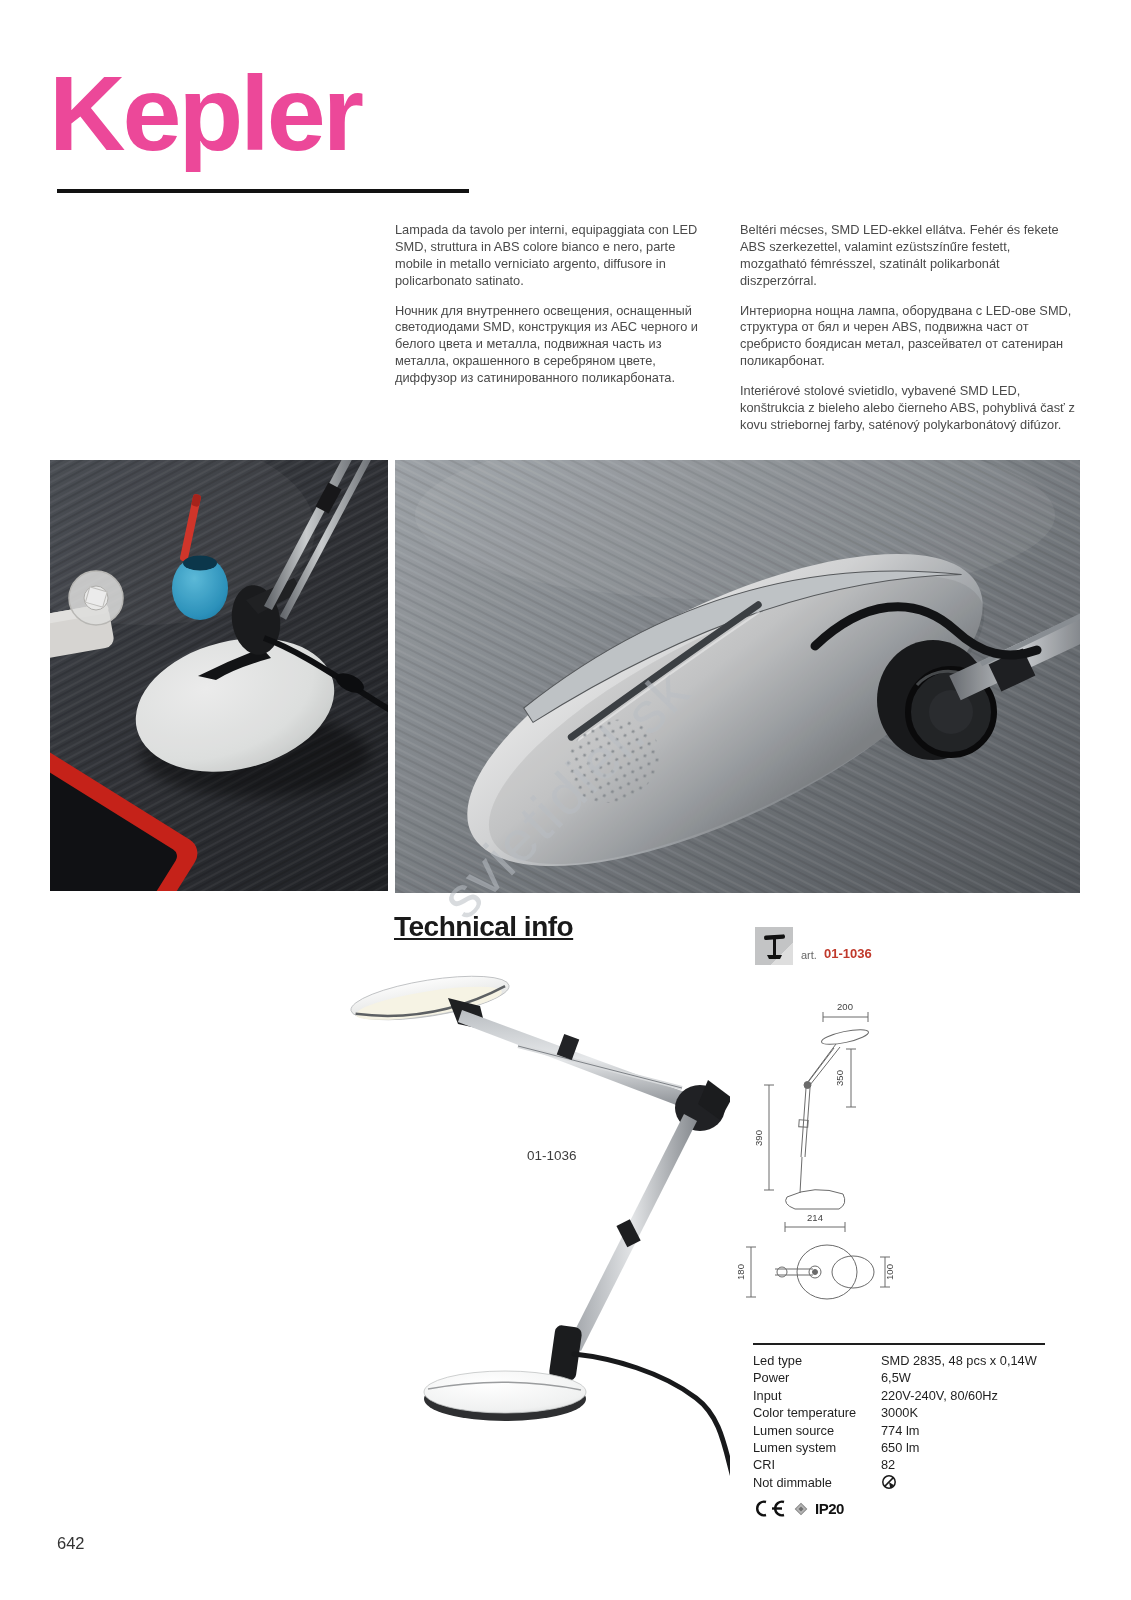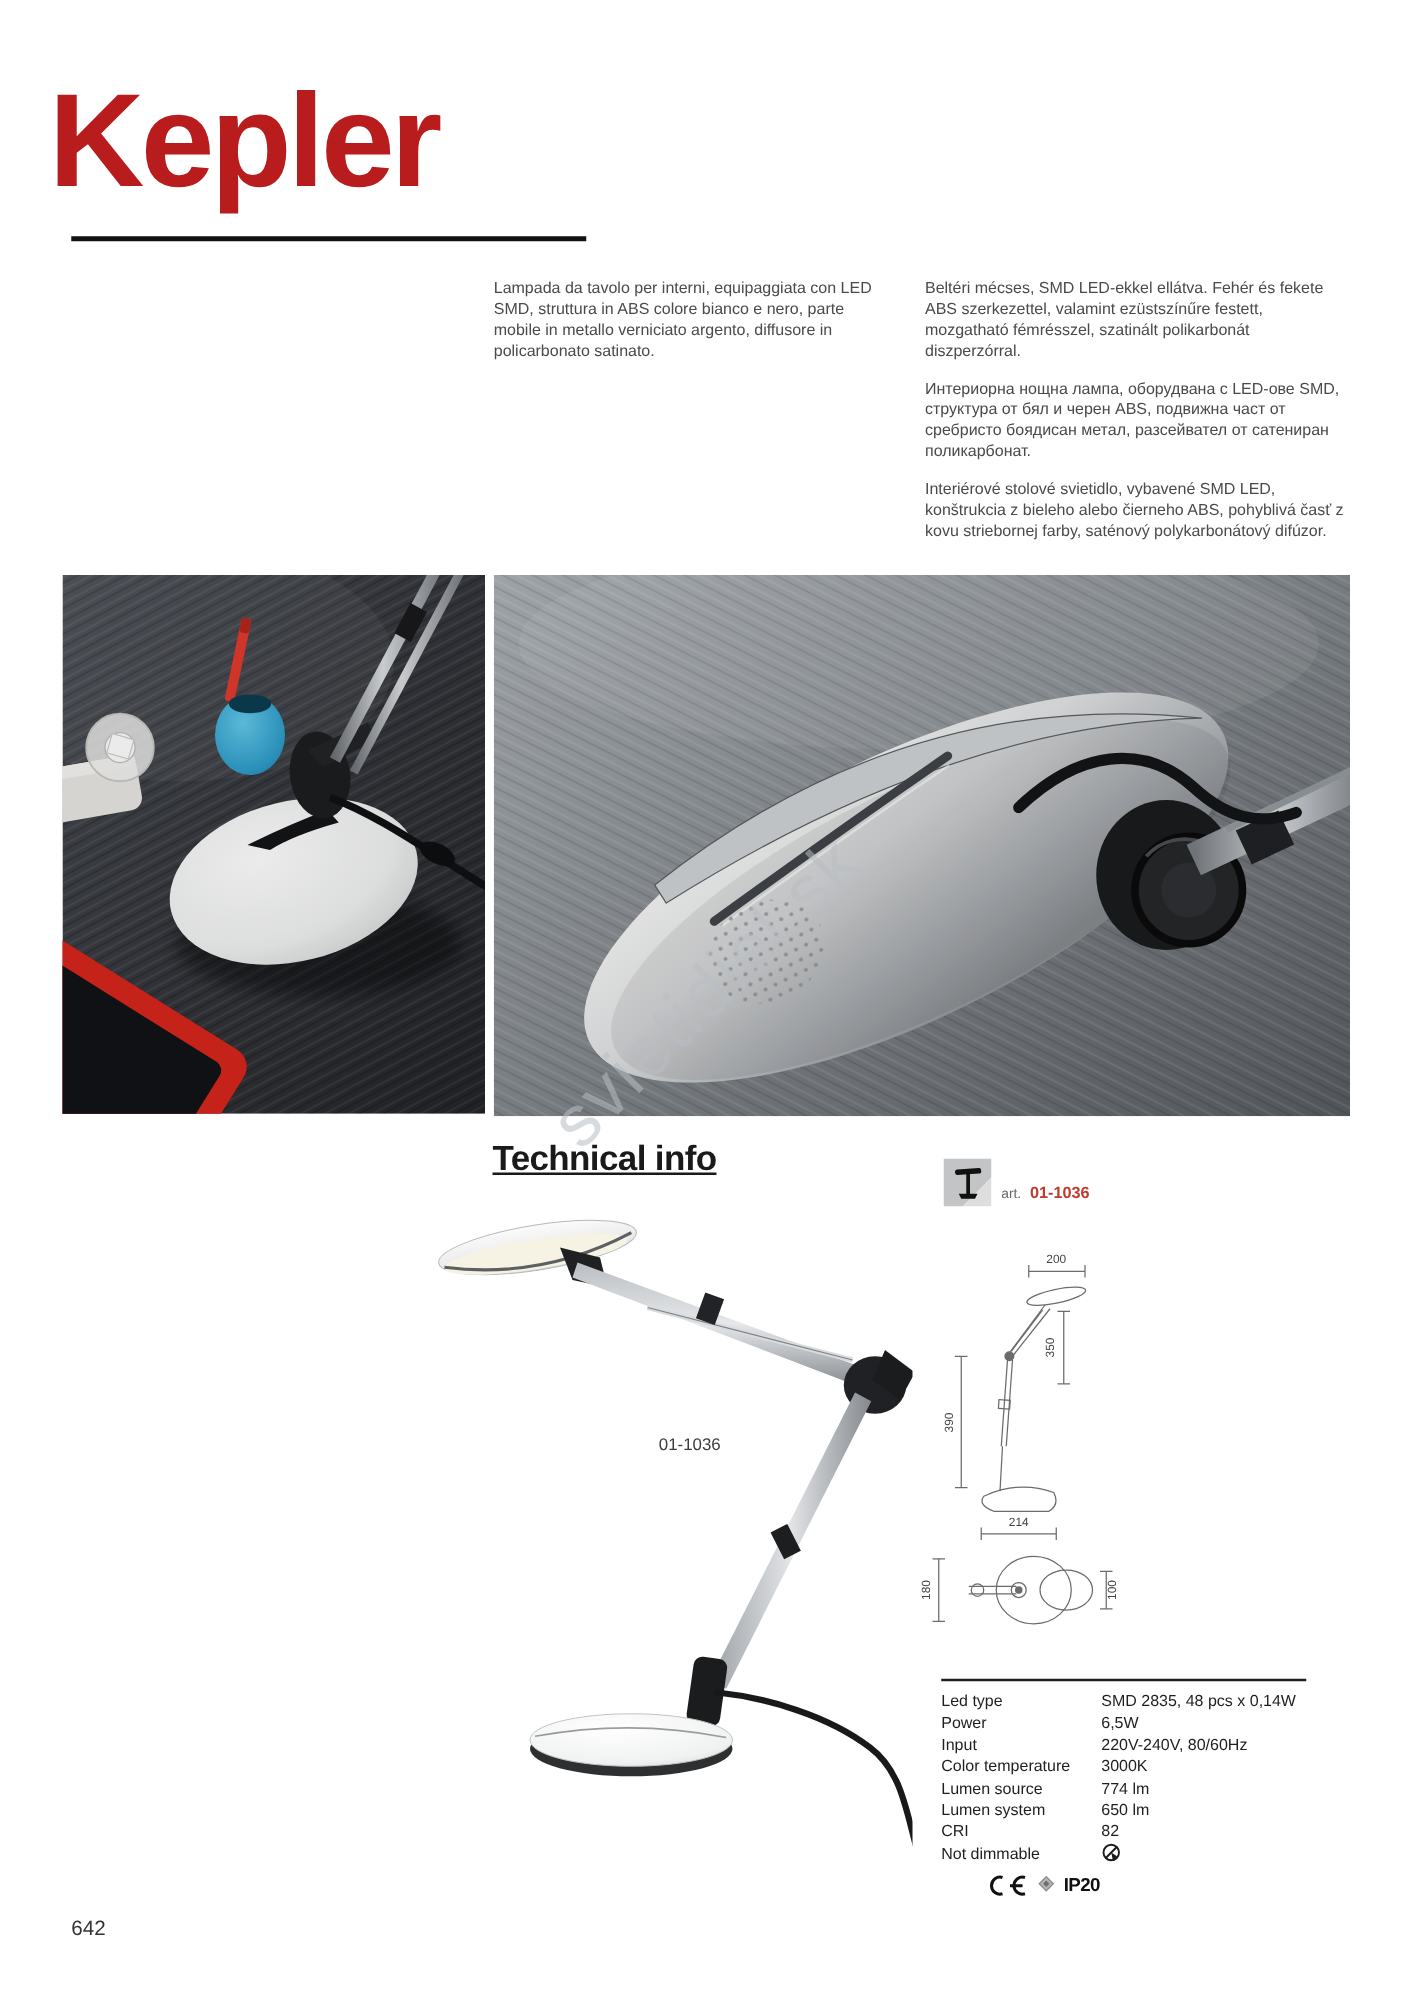--- a/index.html
+++ b/index.html
@@ -1,22 +1,22 @@
 <!DOCTYPE html>
 <html><head>
 <meta charset="utf-8">
 <style>
   html,body{margin:0;padding:0;background:#ffffff;}
   .page{position:relative;width:1131px;height:1600px;background:#fff;overflow:hidden;
         font-family:"Liberation Sans",sans-serif;color:#222;}
   .abs{position:absolute;}
 
   
-  .title{left:39px;top:58px;font-size:106px;line-height:1.05;font-weight:800;
-         letter-spacing:-3px;color:#b91c1c;z-index:4;}
+  .title{left:49px;top:58px;font-size:106px;line-height:1.05;font-weight:800;
+         letter-spacing:-3px;color:#ec4899;z-index:4;}
   .title-rule{left:57px;top:189px;width:412px;height:4px;background:#121212;z-index:4;}
   .intro-en{left:57px;top:214px;width:324px;font-size:19.5px;font-weight:700;
             color:#2d2d2d;line-height:1.27;letter-spacing:-0.2px;z-index:4;}
 
   .desc-col{top:222px;font-size:12.8px;color:#4a4a4a;line-height:1.32;z-index:4;}
   .desc-col p{margin:0 0 13px 0;}
   .col-1{left:395px;width:312px;}
   .col-2{left:740px;width:336px;}
 
   
@@ -37,37 +37,38 @@
   .tech-drawing{left:735px;top:985px;width:190px;height:325px;z-index:3;}
   .product-photo{left:280px;top:958px;width:450px;height:587px;z-index:1;}
   .product-code{left:527px;top:1148px;font-size:13.5px;color:#3c3c3c;z-index:2;}
 
   
   .spec-table{left:753px;top:1343px;width:292px;border-top:2px solid #1e1e1e;
               padding-top:7px;z-index:3;}
   .spec-row{display:flex;line-height:17.4px;font-size:12.8px;color:#1f1f1f;}
   .spec-label{width:128px;flex:none;}
   .spec-value{flex:1;}
-  .marks{left:789px;top:1500px;display:flex;align-items:flex-start;gap:7px;z-index:3;}
+  .marks{left:753px;top:1500px;display:flex;align-items:center;gap:7px;z-index:3;}
   .ip-text{font-size:15px;font-weight:800;letter-spacing:-0.5px;color:#111;}
   .page-number{left:57px;top:1534px;font-size:16.5px;color:#333;z-index:3;}
 
   svg text{font-family:"Liberation Sans",sans-serif;}
   .dim-text{font-size:9.5px;fill:#444;}
 </style>
 </head>
 <body>
 
 <div class="page">
 
   <div class="abs title">Kepler</div>
   <div class="abs title-rule"></div>
 
   <div class="abs desc-col col-1">
     <p>Lampada da tavolo per interni, equipaggiata con LED SMD, struttura in ABS colore bianco e nero, parte mobile in metallo verniciato argento, diffusore in policarbonato satinato.</p>
+    <p>Ночник для внутреннего освещения, оснащенный светодиодами SMD, конструкция из АБС черного и белого цвета и металла, подвижная часть из металла, окрашенного в серебряном цвете, диффузор из сатинированного поликарбоната.</p>
   </div>
   <div class="abs desc-col col-2">
     <p>Beltéri mécses, SMD LED-ekkel ellátva. Fehér és fekete ABS szerkezettel, valamint ezüstszínűre festett, mozgatható fémrésszel, szatinált polikarbonát diszperzórral.</p>
     <p>Интериорна нощна лампа, оборудвана с LED-ове SMD, структура от бял и черен ABS, подвижна част от сребристо боядисан метал, разсейвател от сатениран поликарбонат.</p>
     <p>Interiérové stolové svietidlo, vybavené SMD LED, konštrukcia z bieleho alebo čierneho ABS, pohyblivá časť z kovu striebornej farby, saténový polykarbonátový difúzor.</p>
   </div>
 
   <div class="abs photo-left">
     <svg width="338" height="431" viewBox="0 0 338 431">
       <defs>

